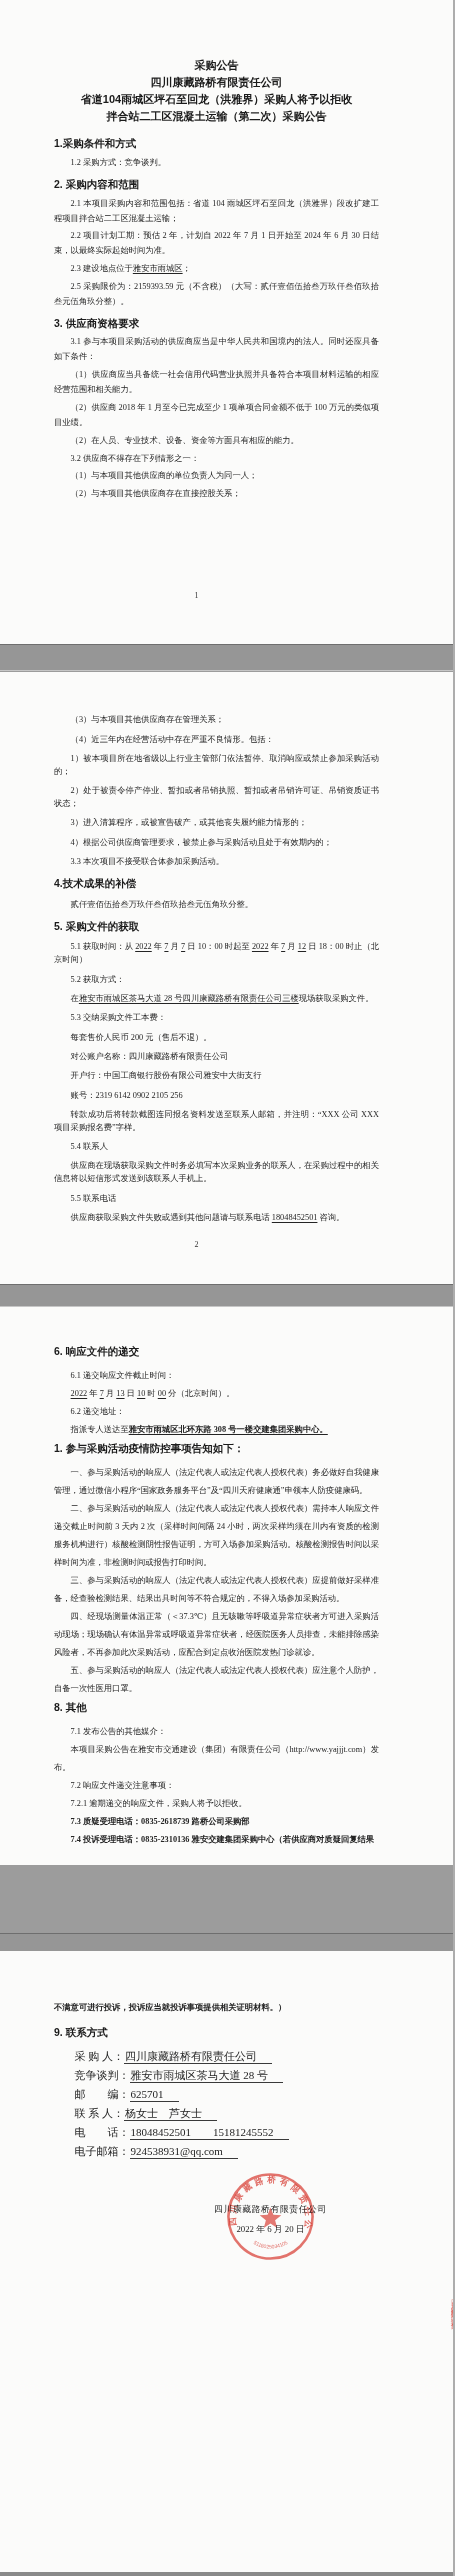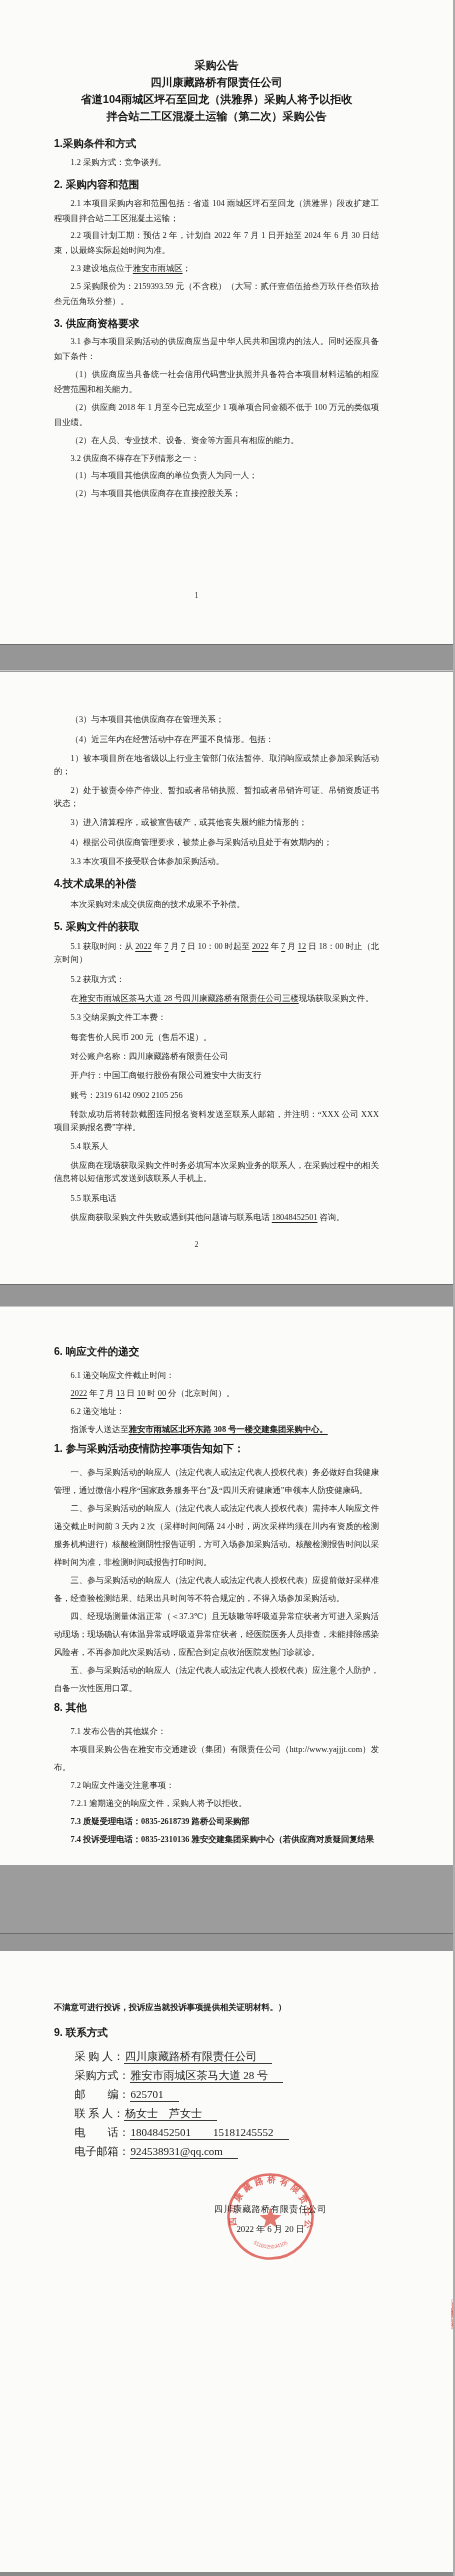--- a/index.html
+++ b/index.html
@@ -84,21 +84,21 @@
   <div class="page pg2" style="top:672px; height:612px;">
     <div class="page-inner" style="padding-top:35px;">
       <div class="p">（3）与本项目其他供应商存在管理关系；</div>
       <div class="p">（4）近三年内在经营活动中存在严重不良情形。包括：</div>
       <div class="p">1）被本项目所在地省级以上行业主管部门依法暂停、取消响应或禁止参加采购活动的；</div>
       <div class="p">2）处于被责令停产停业、暂扣或者吊销执照、暂扣或者吊销许可证、吊销资质证书状态；</div>
       <div class="p">3）进入清算程序，或被宣告破产，或其他丧失履约能力情形的；</div>
       <div class="p">4）根据公司供应商管理要求，被禁止参与采购活动且处于有效期内的；</div>
       <div class="p">3.3 本次项目不接受联合体参加采购活动。</div>
       <div class="h">4.技术成果的补偿</div>
-      <div class="p">本次采购对未成交供应商的技术成果不予补偿。</div>
+      <div class="p">贰仟壹佰伍拾叁万玖仟叁佰玖拾叁元伍角玖分整。</div>
       <div class="h">5. 采购文件的获取</div>
       <div class="p"><span>5.1 获取时间：从 </span><span class="u">2022</span><span> 年 </span><span class="u">7</span><span> 月 </span><span class="u">7</span><span> 日 10：00 时起至 </span><span class="u">2022</span><span> 年 </span><span class="u">7</span><span> 月 </span><span class="u">12</span><span> 日 18：00 时止（北京时间）</span></div>
       <div class="p">5.2 获取方式：</div>
       <div class="p"><span>在</span><span class="u">雅安市雨城区茶马大道 28 号四川康藏路桥有限责任公司三楼</span><span>现场获取采购文件。</span></div>
       <div class="p">5.3 交纳采购文件工本费：</div>
       <div class="p">每套售价人民币 200 元（售后不退）。</div>
       <div class="p">对公账户名称：四川康藏路桥有限责任公司</div>
       <div class="p">开户行：中国工商银行股份有限公司雅安中大街支行</div>
       <div class="p">账号：2319 6142 0902 2105 256</div>
       <div class="p">转款成功后将转款截图连同报名资料发送至联系人邮箱，并注明：“XXX 公司 XXX 项目采购报名费”字样。</div>
@@ -139,21 +139,21 @@
   <div class="gap" style="top:1933px; height:19px;"></div>
 
   <div class="page pg4" style="top:1951px; height:621px;">
     <div class="page-inner" style="padding-top:46px;">
       <div class="p noindent b">不满意可进行投诉，投诉应当就投诉事项提供相关证明材料。）</div>
       <div class="h">9. 联系方式</div>
       <div class="contact-row">
         <span class="contact-label">采 购 人：</span><span class="contact-value">四川康藏路桥有限责任公司</span>
       </div>
       <div class="contact-row">
-        <span class="contact-label">采购方式：</span><span class="contact-value">雅安市雨城区茶马大道 28 号</span>
+        <span class="contact-label">竞争谈判：</span><span class="contact-value">雅安市雨城区茶马大道 28 号</span>
       </div>
       <div class="contact-row">
         <span class="contact-label">邮　　编：</span><span class="contact-value">625701</span>
       </div>
       <div class="contact-row">
         <span class="contact-label">联 系 人：</span><span class="contact-value">杨女士　芦女士</span>
       </div>
       <div class="contact-row">
         <span class="contact-label">电　　话：</span><span class="contact-value">18048452501　　15181245552</span>
       </div>

